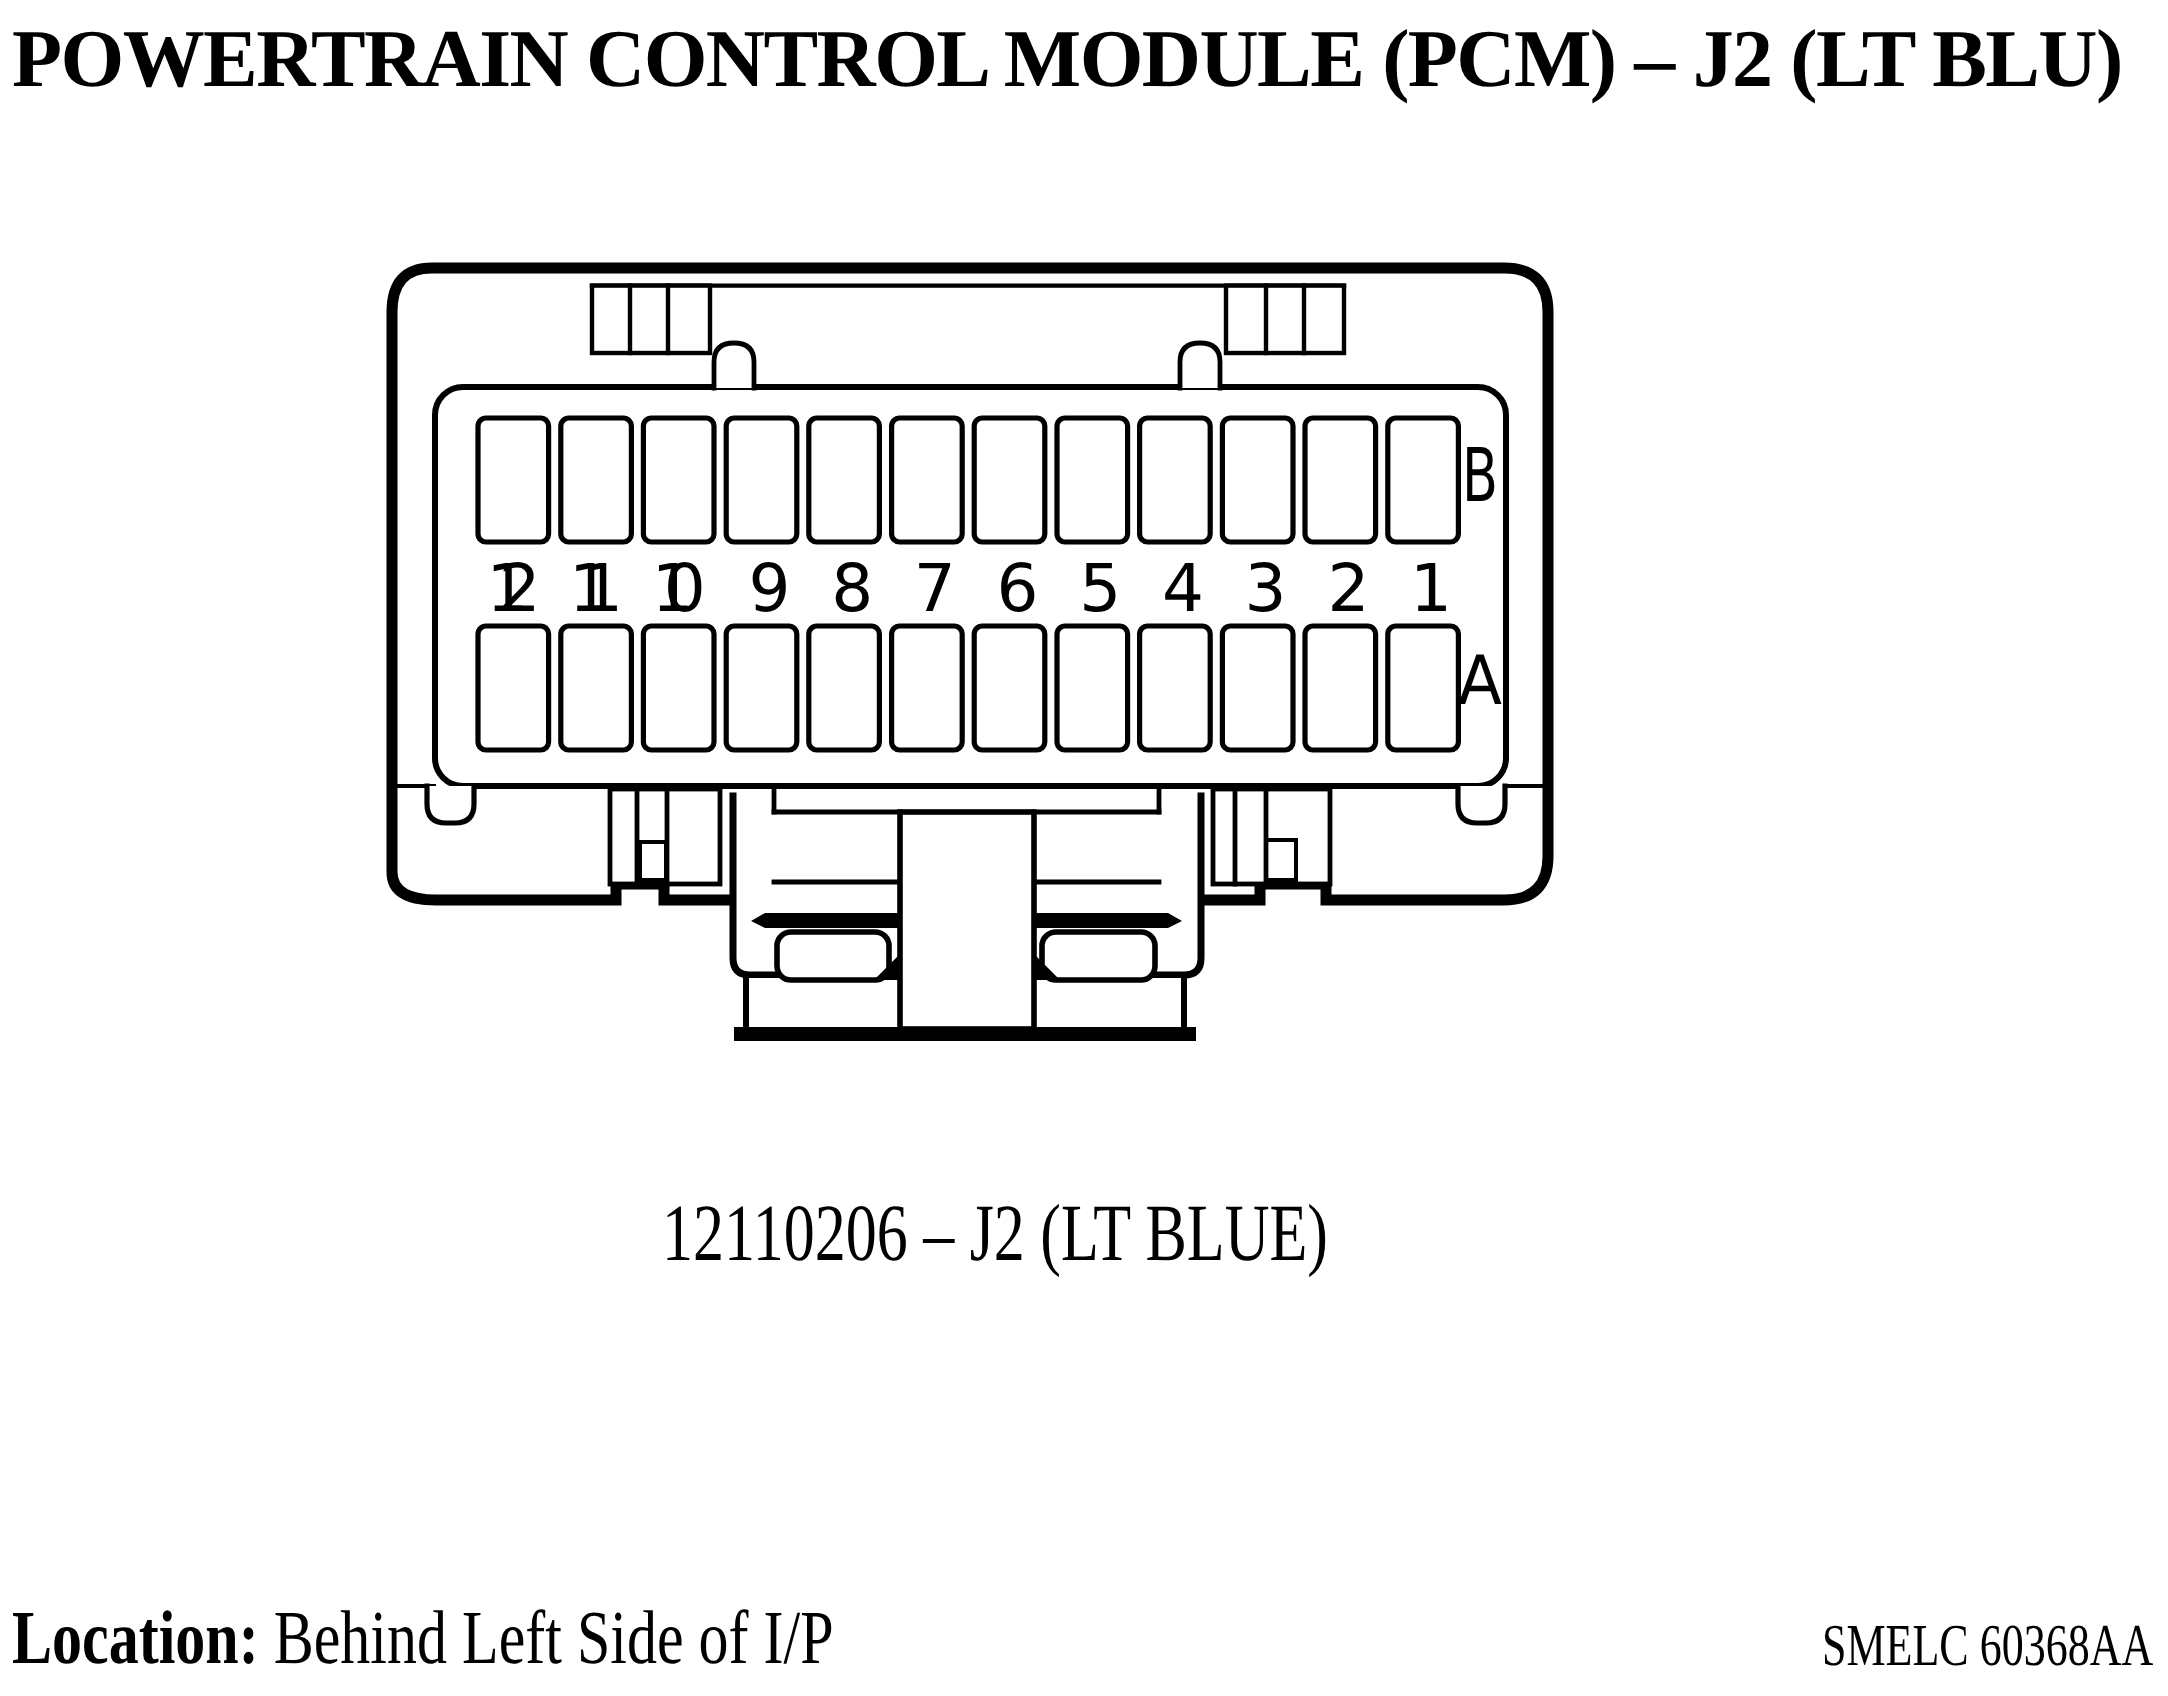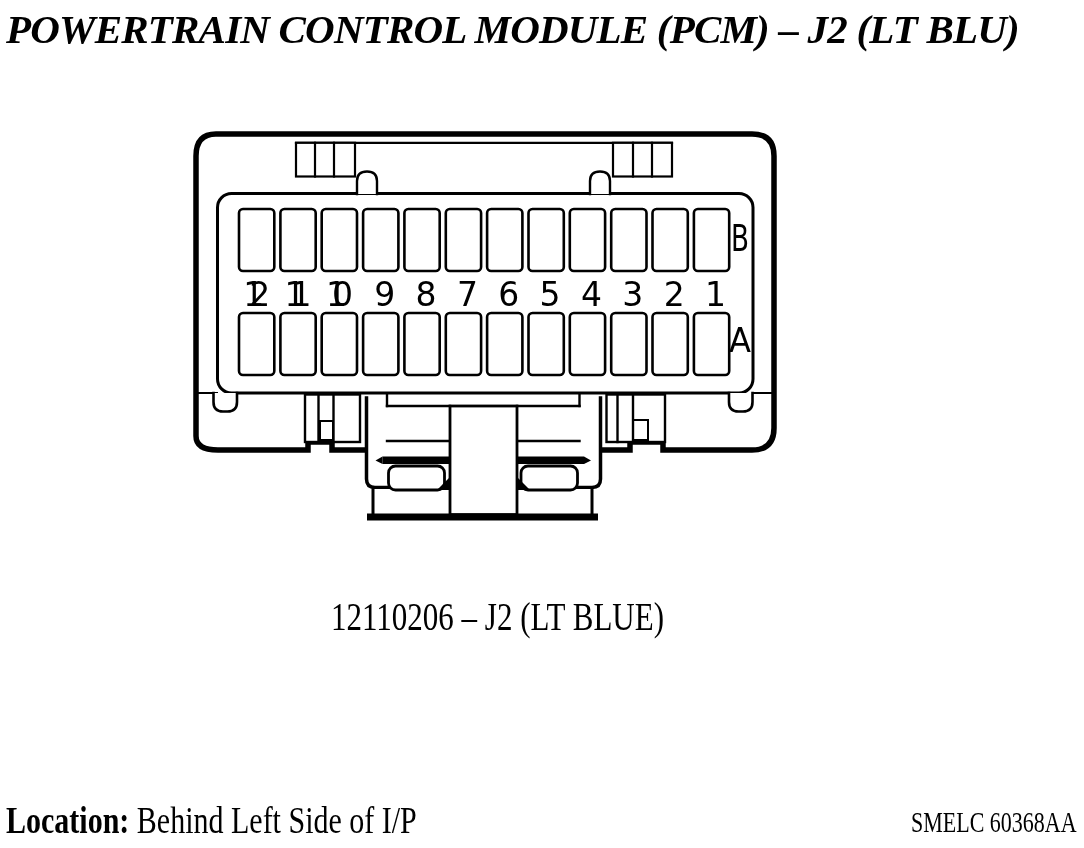--- a/index.html
+++ b/index.html
@@ -1,19 +1,19 @@
 <!DOCTYPE html>
 <html><head>
 <meta charset="utf-8">
 <style>
   html,body{margin:0;padding:0;background:#ffffff;}
   .page{position:relative;width:1084px;height:848px;background:#ffffff;overflow:hidden;
         font-family:"Liberation Serif",serif;color:#000;}
   .abs{position:absolute;white-space:nowrap;line-height:1;}
-  .title{left:6px;top:9px;font-size:41px;font-weight:bold;letter-spacing:-0.8px;font-style:italic;}
+  .title{left:6px;top:9px;font-size:41px;font-weight:bold;letter-spacing:-0.8px;}
   .caption{left:331px;top:596px;font-size:31px;transform:scaleY(1.31);transform-origin:left top;}
   .location{left:6px;top:801px;font-size:30px;transform:scaleY(1.27);transform-origin:left top;}
   .location .lbl{font-weight:bold;}
   .refcode{left:911px;top:808px;font-size:22px;transform:scaleY(1.35);transform-origin:left top;}
   svg text{font-family:"DejaVu Sans",sans-serif;fill:#000;}
   .connector-svg{position:absolute;left:0;top:0;}
 </style>
 </head>
 <body>
 

